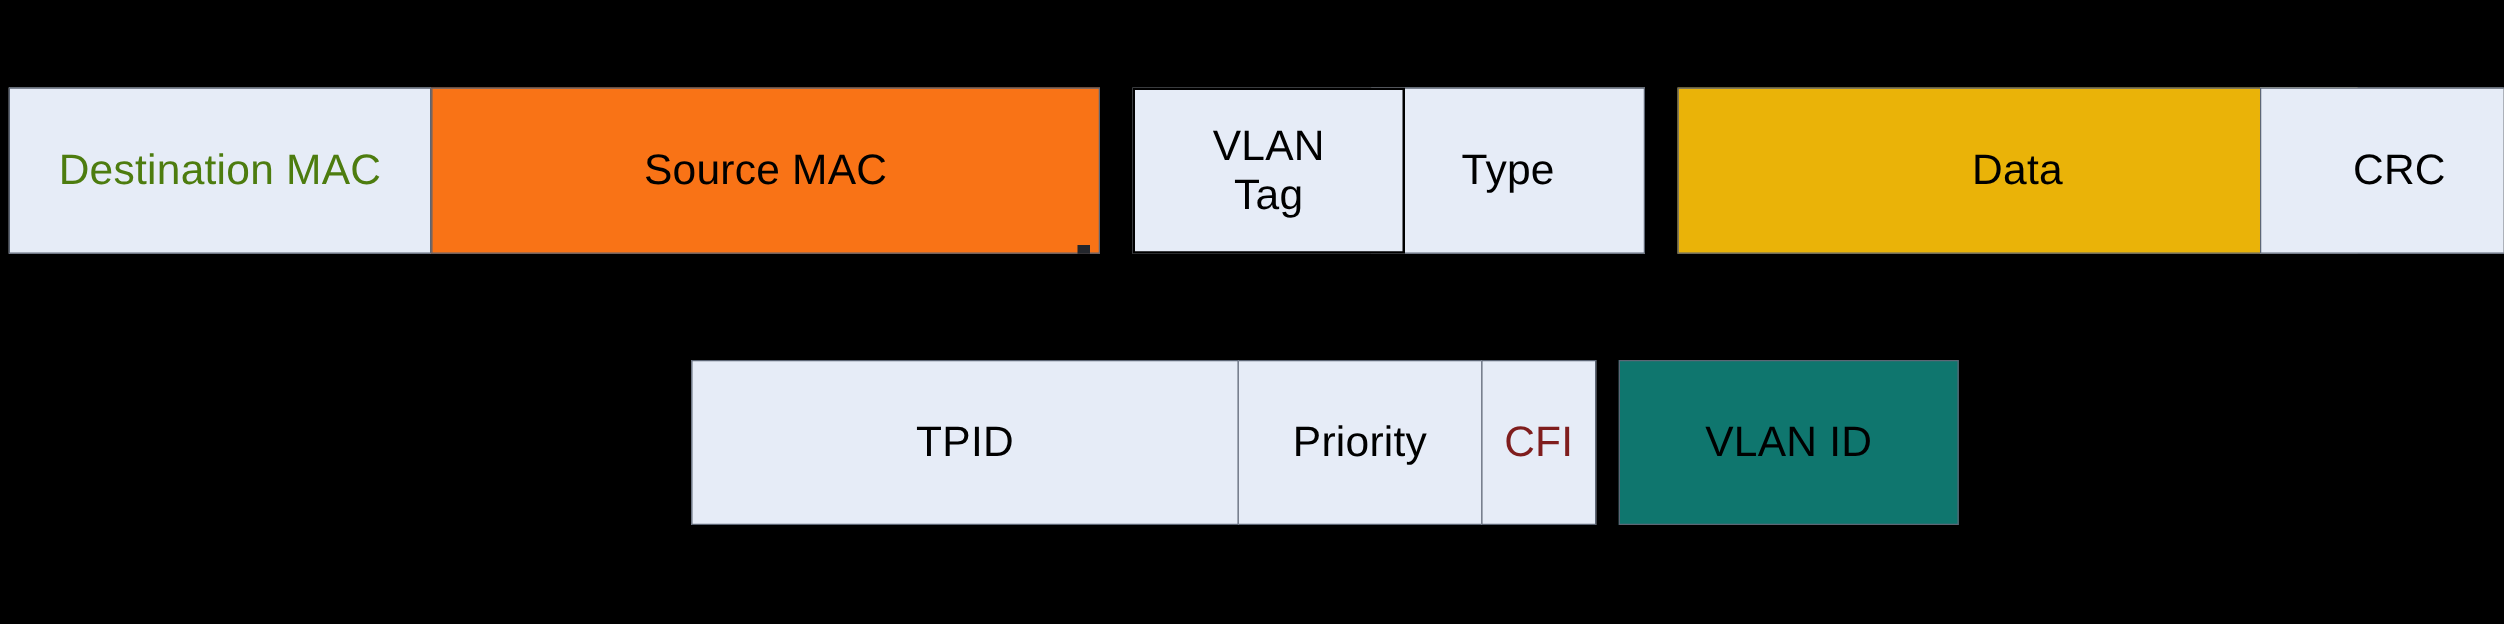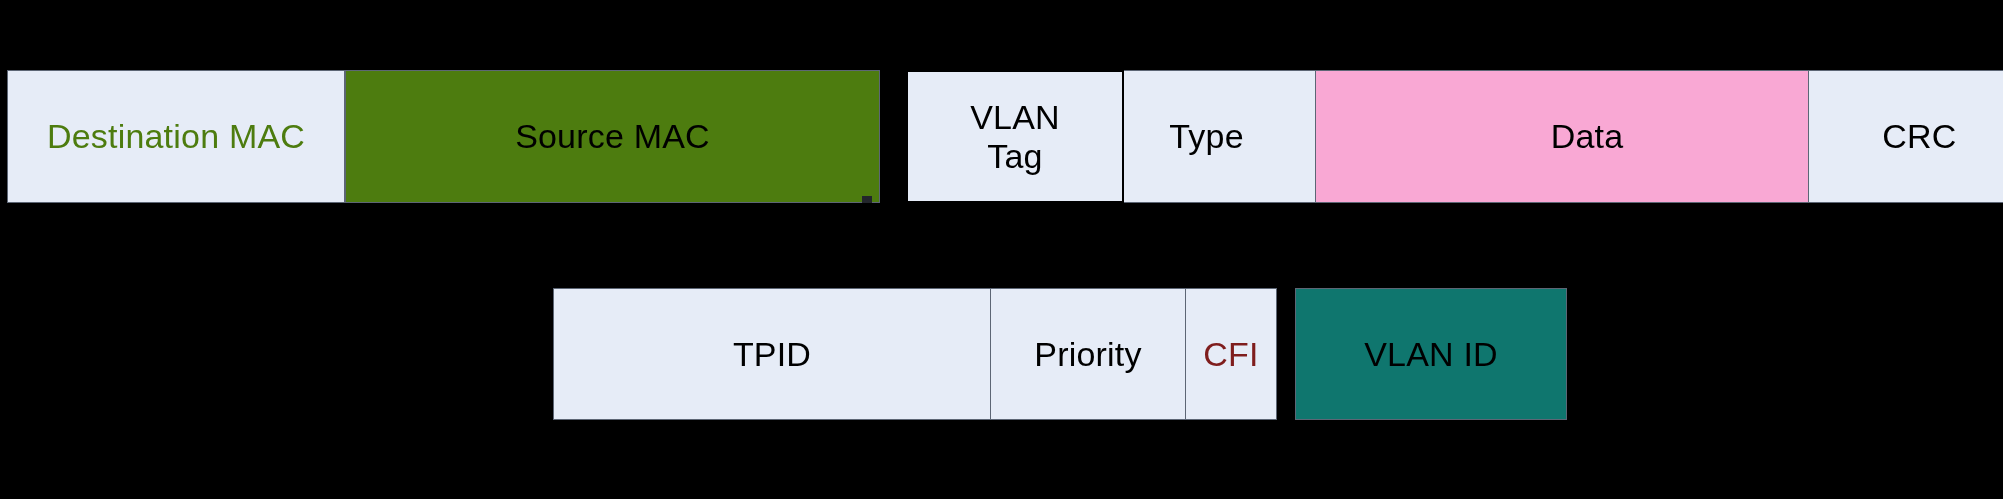--- a/index.html
+++ b/index.html
@@ -66,25 +66,25 @@
     background: #23262c;
     z-index: 4;
   }
 </style>
 </head>
 <body>
 
 <div id="diagram-canvas" style="background: rgb(0, 0, 0);">
 
   <div class="field-box row-top" style="left: 7px; width: 338px; background: rgb(230, 236, 247); color: #4d7c0f; border-color: rgb(93, 102, 117);">Destination MAC</div>
-  <div class="field-box row-top" style="left: 345px; width: 535px; background: #4d7c0f; color: rgb(0, 0, 0); border-color: rgb(93, 102, 117);">Source MAC</div>
+  <div class="field-box row-top" style="left: 345px; width: 535px; background: #f97316; color: rgb(0, 0, 0); border-color: rgb(93, 102, 117);">Source MAC</div>
   <div class="field-box row-top emphasized" style="left: 880px; width: 218px; background: rgb(230, 236, 247); color: rgb(0, 0, 0); border-color: rgb(0, 0, 0); margin-left: 26px;">VLAN
 Tag</div>
   <div class="field-box row-top" style="left: 1097px; width: 219px; background: rgb(230, 236, 247); color: rgb(0, 0, 0); border-color: rgb(93, 102, 117);">Type</div>
-  <div class="field-box row-top" style="left: 1315px; width: 544px; background: #f9a8d4; color: rgb(0, 0, 0); border-color: rgb(93, 102, 117);">Data</div>
+  <div class="field-box row-top" style="left: 1342px; width: 544px; background: #eab308; color: rgb(0, 0, 0); border-color: rgb(93, 102, 117);">Data</div>
   <div class="field-box row-top" style="left: 1780px; width: 223px; background: rgb(230, 236, 247); color: rgb(0, 0, 0); border-color: rgb(93, 102, 117); margin-left: 28px;">CRC</div>
 
   <div class="junction-tick"></div>
 
   <div class="field-box row-bottom" style="left: 990px; width: 196px; background: rgb(230, 236, 247); color: rgb(0, 0, 0); border-color: rgb(93, 102, 117);">Priority</div>
   <div class="field-box row-bottom" style="left: 553px; width: 438px; background: rgb(230, 236, 247); color: rgb(0, 0, 0); border-color: rgb(93, 102, 117);">TPID</div>
   <div class="field-box row-bottom" style="left: 1185px; width: 92px; background: rgb(230, 236, 247); color: #7f1d1d; border-color: rgb(93, 102, 117);">CFI</div>
   <div class="field-box row-bottom" style="left: 1295px; width: 272px; background: #0f766e; color: rgb(0, 0, 0); border-color: rgb(93, 102, 117);">VLAN ID</div>
 
 </div>

